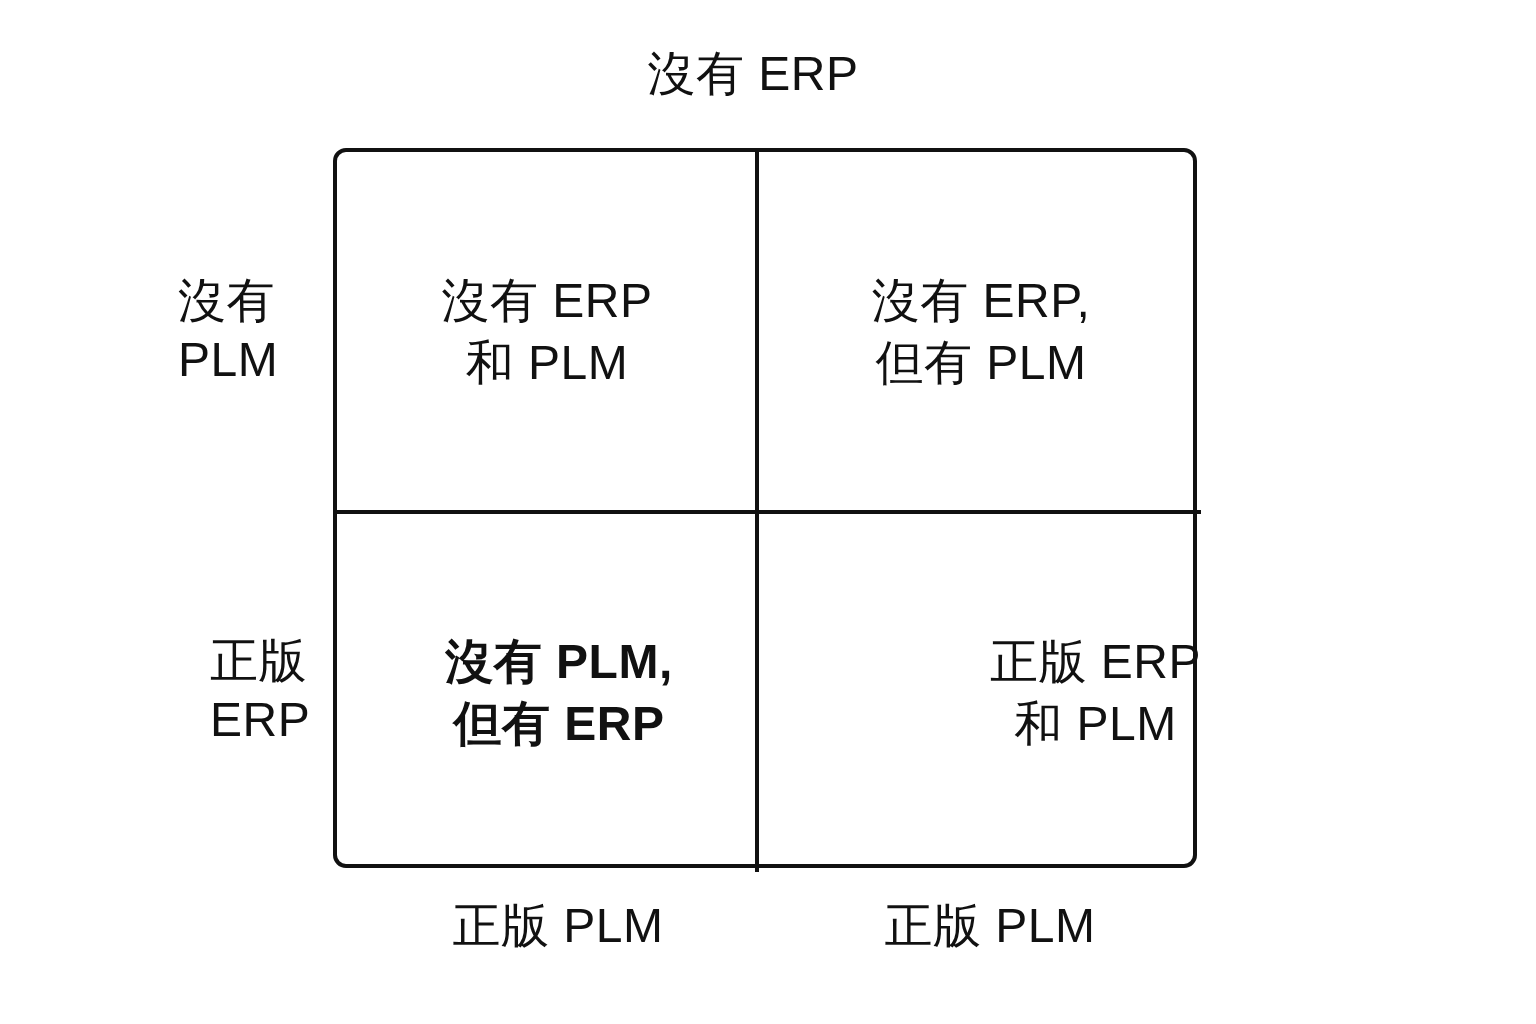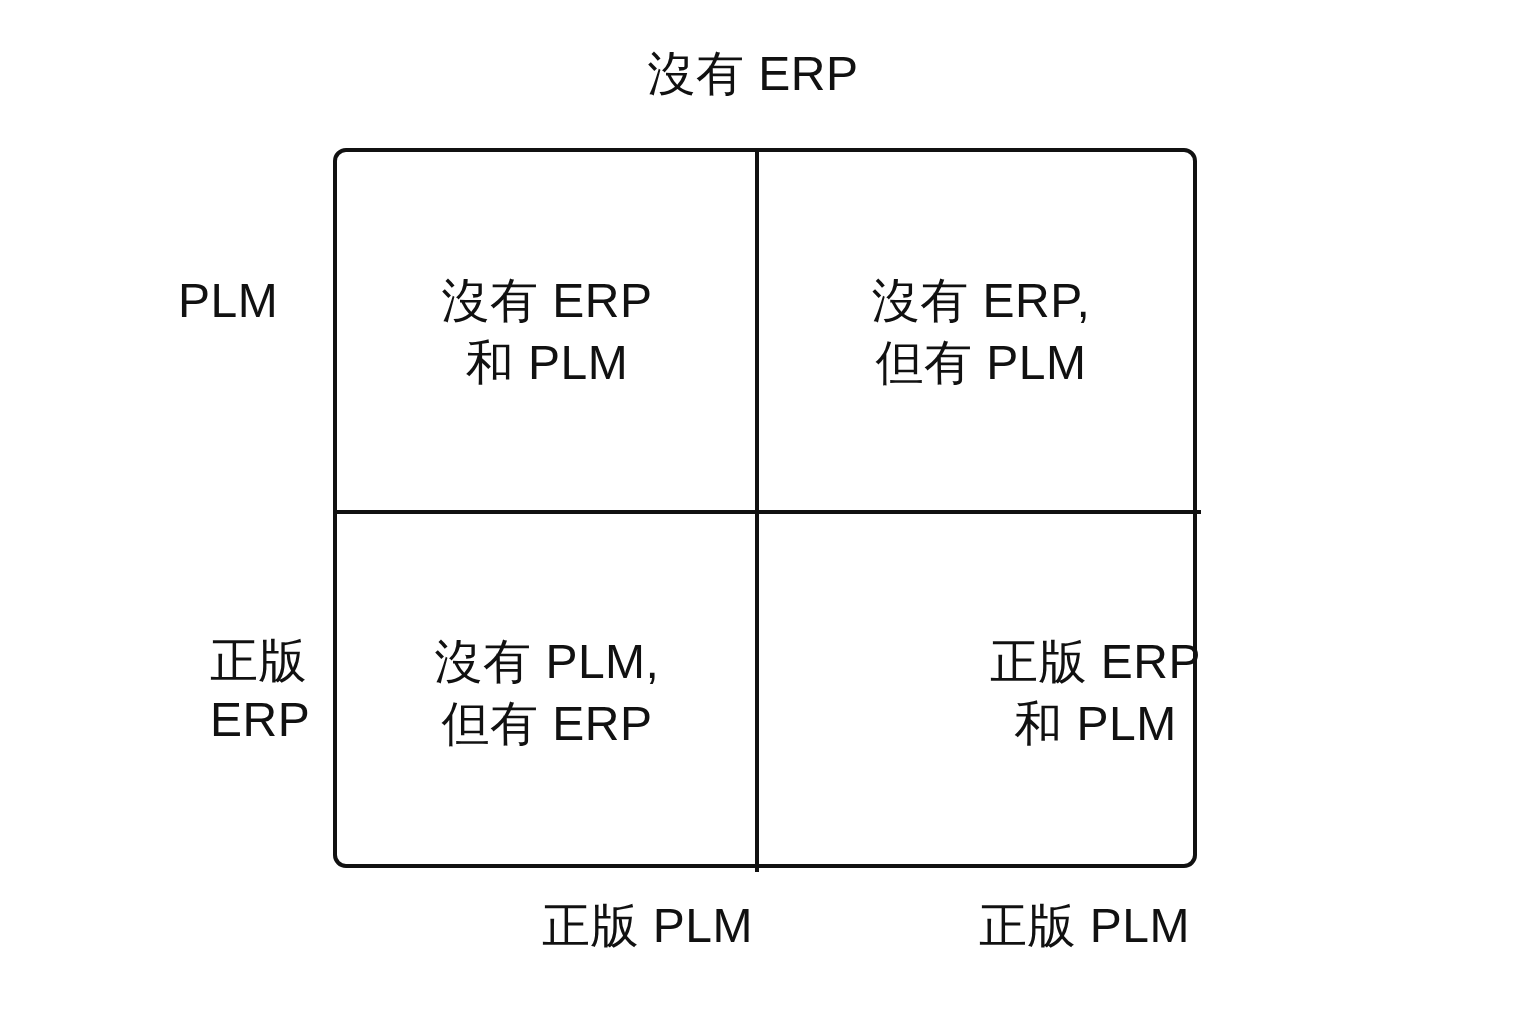--- a/index.html
+++ b/index.html
@@ -92,45 +92,46 @@
     text-align: center;
     font-size: 48px;
     line-height: 1.30;
     letter-spacing: 0.5px;
     color: #111111;
   }
   .cell .ln { display: block; white-space: nowrap; }
 
   #cell-tl { left: 0px;   top: 0px;   width: 420px; height: 360px; }
   #cell-tr { left: 424px; top: 0px;   width: 440px; height: 360px; }
-  #cell-bl { left: 0px;   top: 362px; width: 420px; height: 358px; }
+  #cell-bl { left: 12px;   top: 362px; width: 420px; height: 358px; font-weight: bold; }
   #cell-br { left: 424px; top: 362px; width: 440px; height: 358px; justify-content: flex-end; }
 
   
   .bottom-label {
     position: absolute;
     top: 898px;
     font-size: 48px;
     line-height: 1.18;
     letter-spacing: 0.5px;
-    text-align: right;
+    text-align: center;
     white-space: nowrap;
     color: #111111;
   }
   #bottom-label-left  { left: 363px; width: 390px; }
   #bottom-label-right { left: 790px; width: 400px; }
 </style>
 </head>
 <body>
 
 <div id="stage">
 
   <div class="top-label">沒有 ERP</div>
 
   <div class="row-label" id="row-label-top">
+    <span class="ln">沒有</span>
     <span class="ln">PLM</span>
   </div>
 
   <div class="row-label" id="row-label-bottom">
     <span class="ln">正版</span>
     <span class="ln">ERP</span>
   </div>
 
   <div class="matrix">
 

